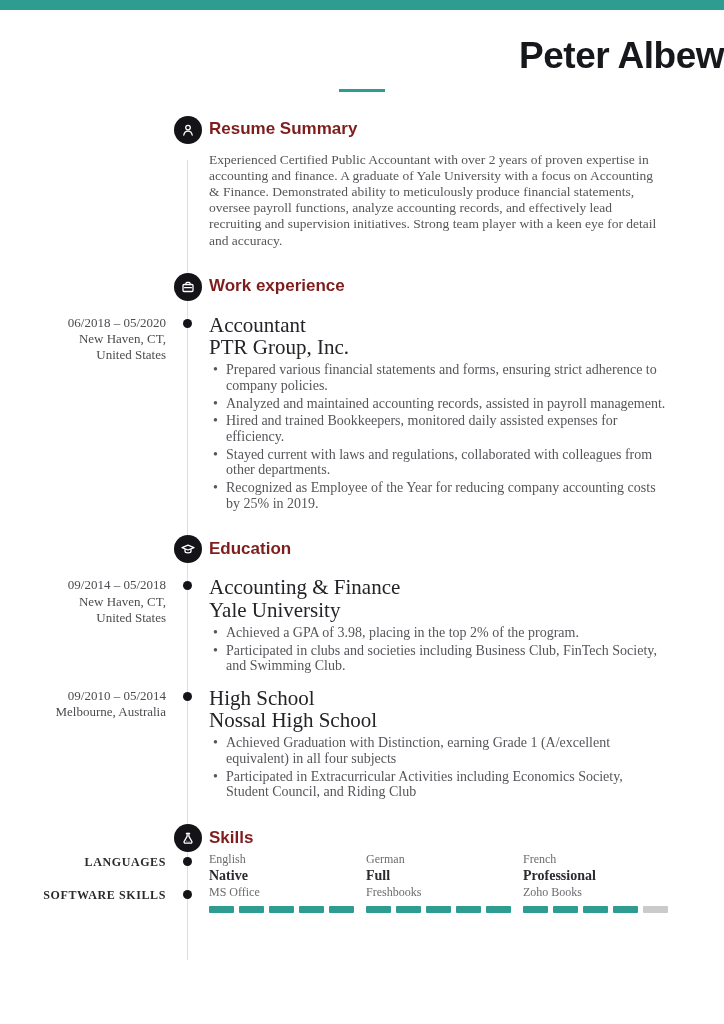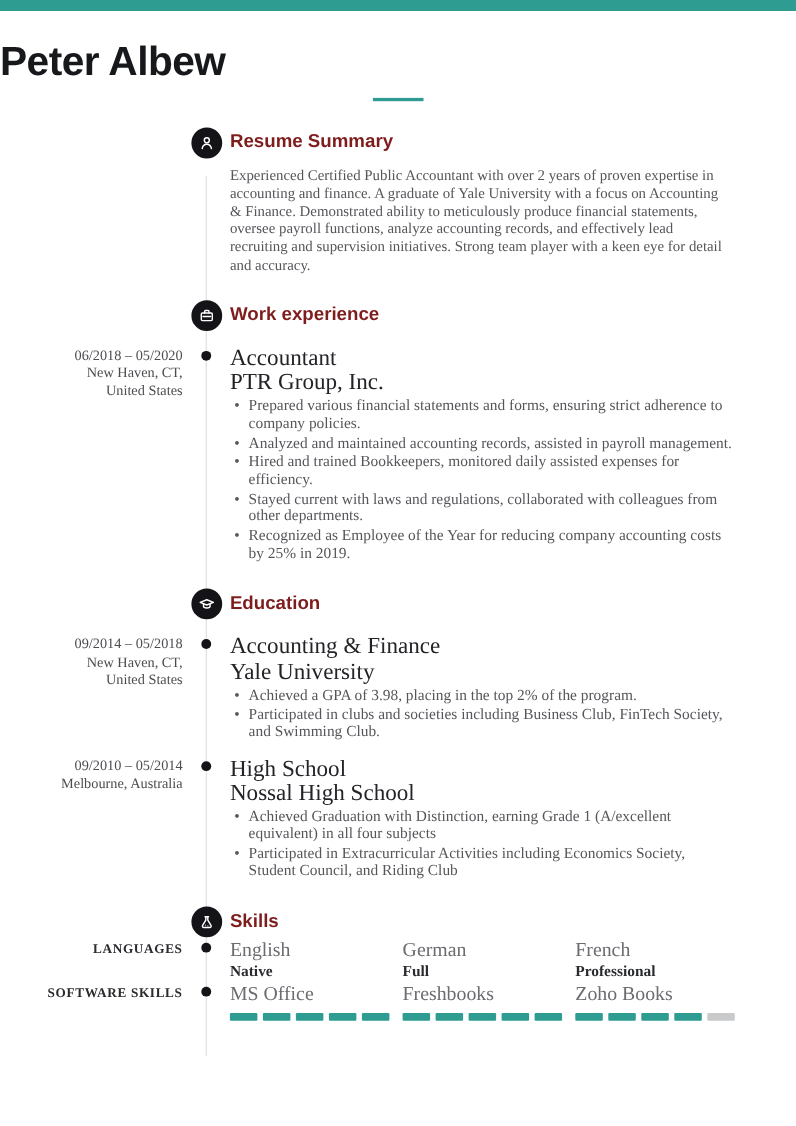--- a/index.html
+++ b/index.html
@@ -5,21 +5,21 @@
   * { margin:0; padding:0; box-sizing:border-box; }
   html,body { background:#e8e8e8; }
   .page {
     position:relative; width:724px; height:1024px; margin:0 auto;
     background:#ffffff; overflow:hidden;
     font-family:"Liberation Serif", serif; color:#55565a;
   }
   .topbar { position:absolute; top:0; left:0; width:724px; height:10px; background:#2e9c90; }
 
   
-  .header { padding-top:36px; text-align:left; }
+  .header { padding-top:36px; text-align:right; }
   .name {
     font-family:"Liberation Sans", sans-serif; font-weight:bold;
     font-size:37px; line-height:1.1; color:#17181c; letter-spacing:-0.5px;
   }
   .contact { margin-top:17px; font-size:14.5px; color:#3a3b3f; }
   .contact .bullet { color:#2e9c90; font-size:10px; vertical-align:1px; }
   .contact .lbl { font-weight:bold; color:#26272b; margin:0 4px 0 6px; }
   .contact .val { color:#6b6c70; margin-right:8px; }
   .divider { width:46px; height:3px; background:#2e9c90; margin:12px auto 0; }
 
@@ -61,21 +61,21 @@
   }
   ul.bullets li::before { content:"•"; position:absolute; left:4px; color:#55565a; }
 
   
   .skill-row { margin-top:0; }
   .skill-label {
     text-align:right; font-weight:bold; font-size:12px; letter-spacing:0.6px;
     color:#2a2b2f; padding-top:3px; line-height:1.2;
   }
   .skill-cols { display:grid; grid-template-columns:157px 157px 143px; }
-  .skill-name { font-size:18px; color:#6b6c70; line-height:1.25; }
+  .skill-name { font-size:12px; color:#6b6c70; line-height:1.25; }
   .skill-level { font-size:14px; font-weight:bold; color:#2a2b2f; line-height:1.25; }
   .bar { margin-top:6px; font-size:0; white-space:nowrap; }
   .bar .seg { display:inline-block; width:25px; height:7px; margin-right:5px; border-radius:1px; }
   .bar .seg.fill { background:#2e9c90; }
   .bar .seg.empty { background:#c9cacb; }
 </style>
 </head>
 <body>
 
 <div class="page">

